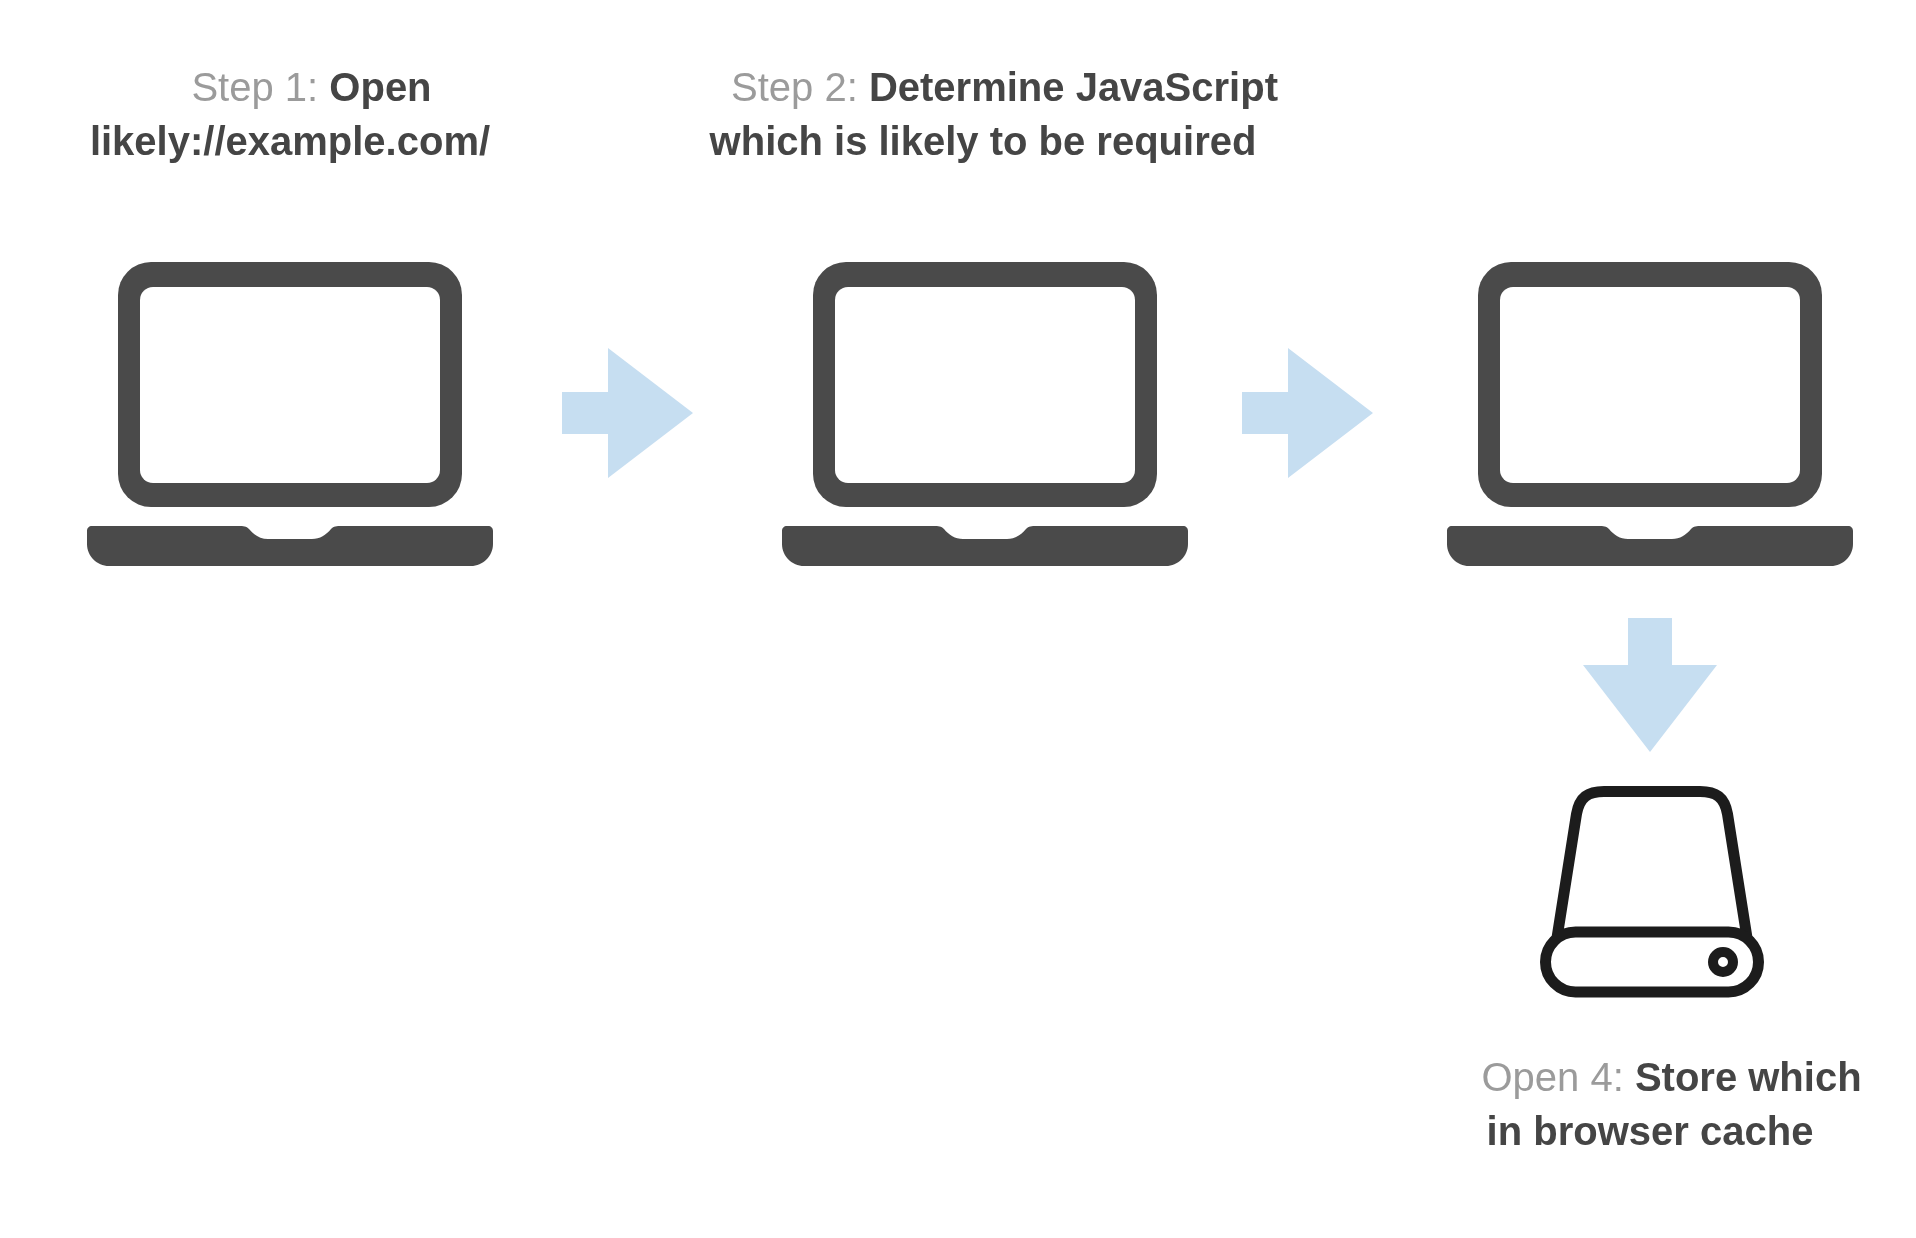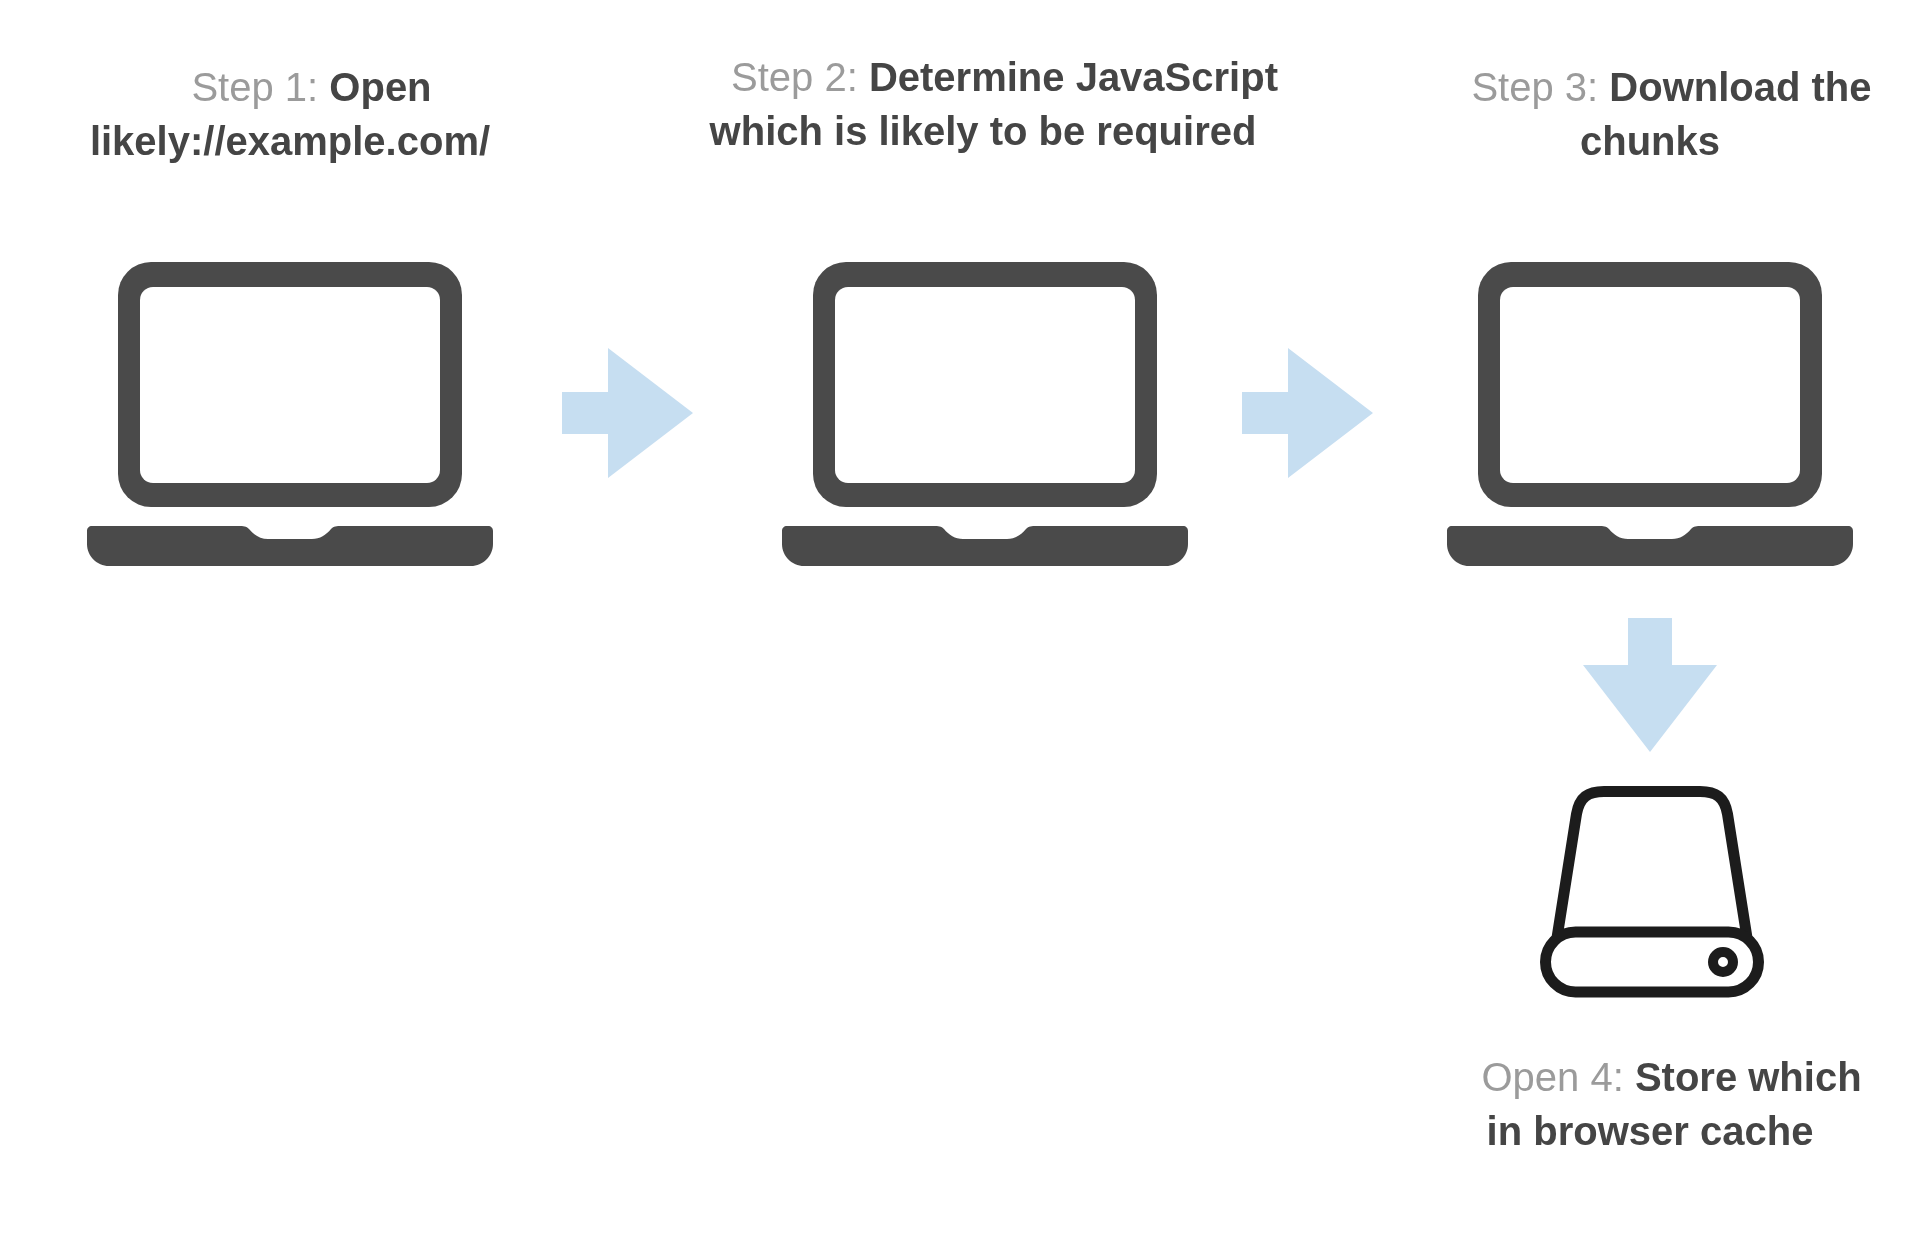--- a/index.html
+++ b/index.html
@@ -34,21 +34,21 @@
     margin-top: 20px;
   }
   .icon-abs { position: absolute; display: block; }
   .laptop { color: var(--device-gray, #4a4a4a); }
   .flow-arrow { color: var(--arrow-blue, #c6def1); }
   .drive { color: var(--drive-outline, #1c1c1c); }
   .defs-holder { position: absolute; width: 0; height: 0; overflow: hidden; }
 
   
   #heading-1 { left: 30px;   top: 60px;   width: 520px; }
-  #heading-2 { left: 663px;  top: 50px;   width: 640px; }
+  #heading-2 { left: 663px;  top: 60px;   width: 640px; }
   #heading-3 { left: 1390px; top: 60px;   width: 520px; }
   #heading-4 { left: 1390px; top: 1050px; width: 520px; }
 
   #laptop-1 { left: 87px;   top: 262px; width: 406px; height: 305px; }
   #laptop-2 { left: 782px;  top: 262px; width: 406px; height: 305px; }
   #laptop-3 { left: 1447px; top: 262px; width: 406px; height: 305px; }
 
   #arrow-1    { left: 562px;  top: 348px; width: 131px; height: 130px; }
   #arrow-2    { left: 1242px; top: 348px; width: 131px; height: 130px; }
   #arrow-down { left: 1583px; top: 618px; width: 134px; height: 134px; }
@@ -82,24 +82,20 @@
   <div class="heading" id="heading-1">
     <div class="line"><span class="step-label">Step 1:</span> <span class="step-bold">Open</span></div>
     <div class="line"><span class="step-bold">likely://example.com/</span></div>
   </div>
 
   <div class="heading" id="heading-2">
     <div class="line"><span class="step-label">Step 2:</span> <span class="step-bold">Determine JavaScript</span></div>
     <div class="line"><span class="step-bold">which is likely to be required</span></div>
   </div>
 
-  <div class="heading" id="heading-3">
-    <div class="line"><span class="step-label">Step 3:</span> <span class="step-bold">Download the</span></div>
-    <div class="line"><span class="step-bold">chunks</span></div>
-  </div>
 
   <svg class="icon-abs laptop" id="laptop-1">
       <use href="#sym-laptop"></use>
     </svg>
   <svg class="icon-abs laptop" id="laptop-2">
       <use href="#sym-laptop"></use>
     </svg>
   <svg class="icon-abs laptop" id="laptop-3">
       <use href="#sym-laptop"></use>
     </svg>

